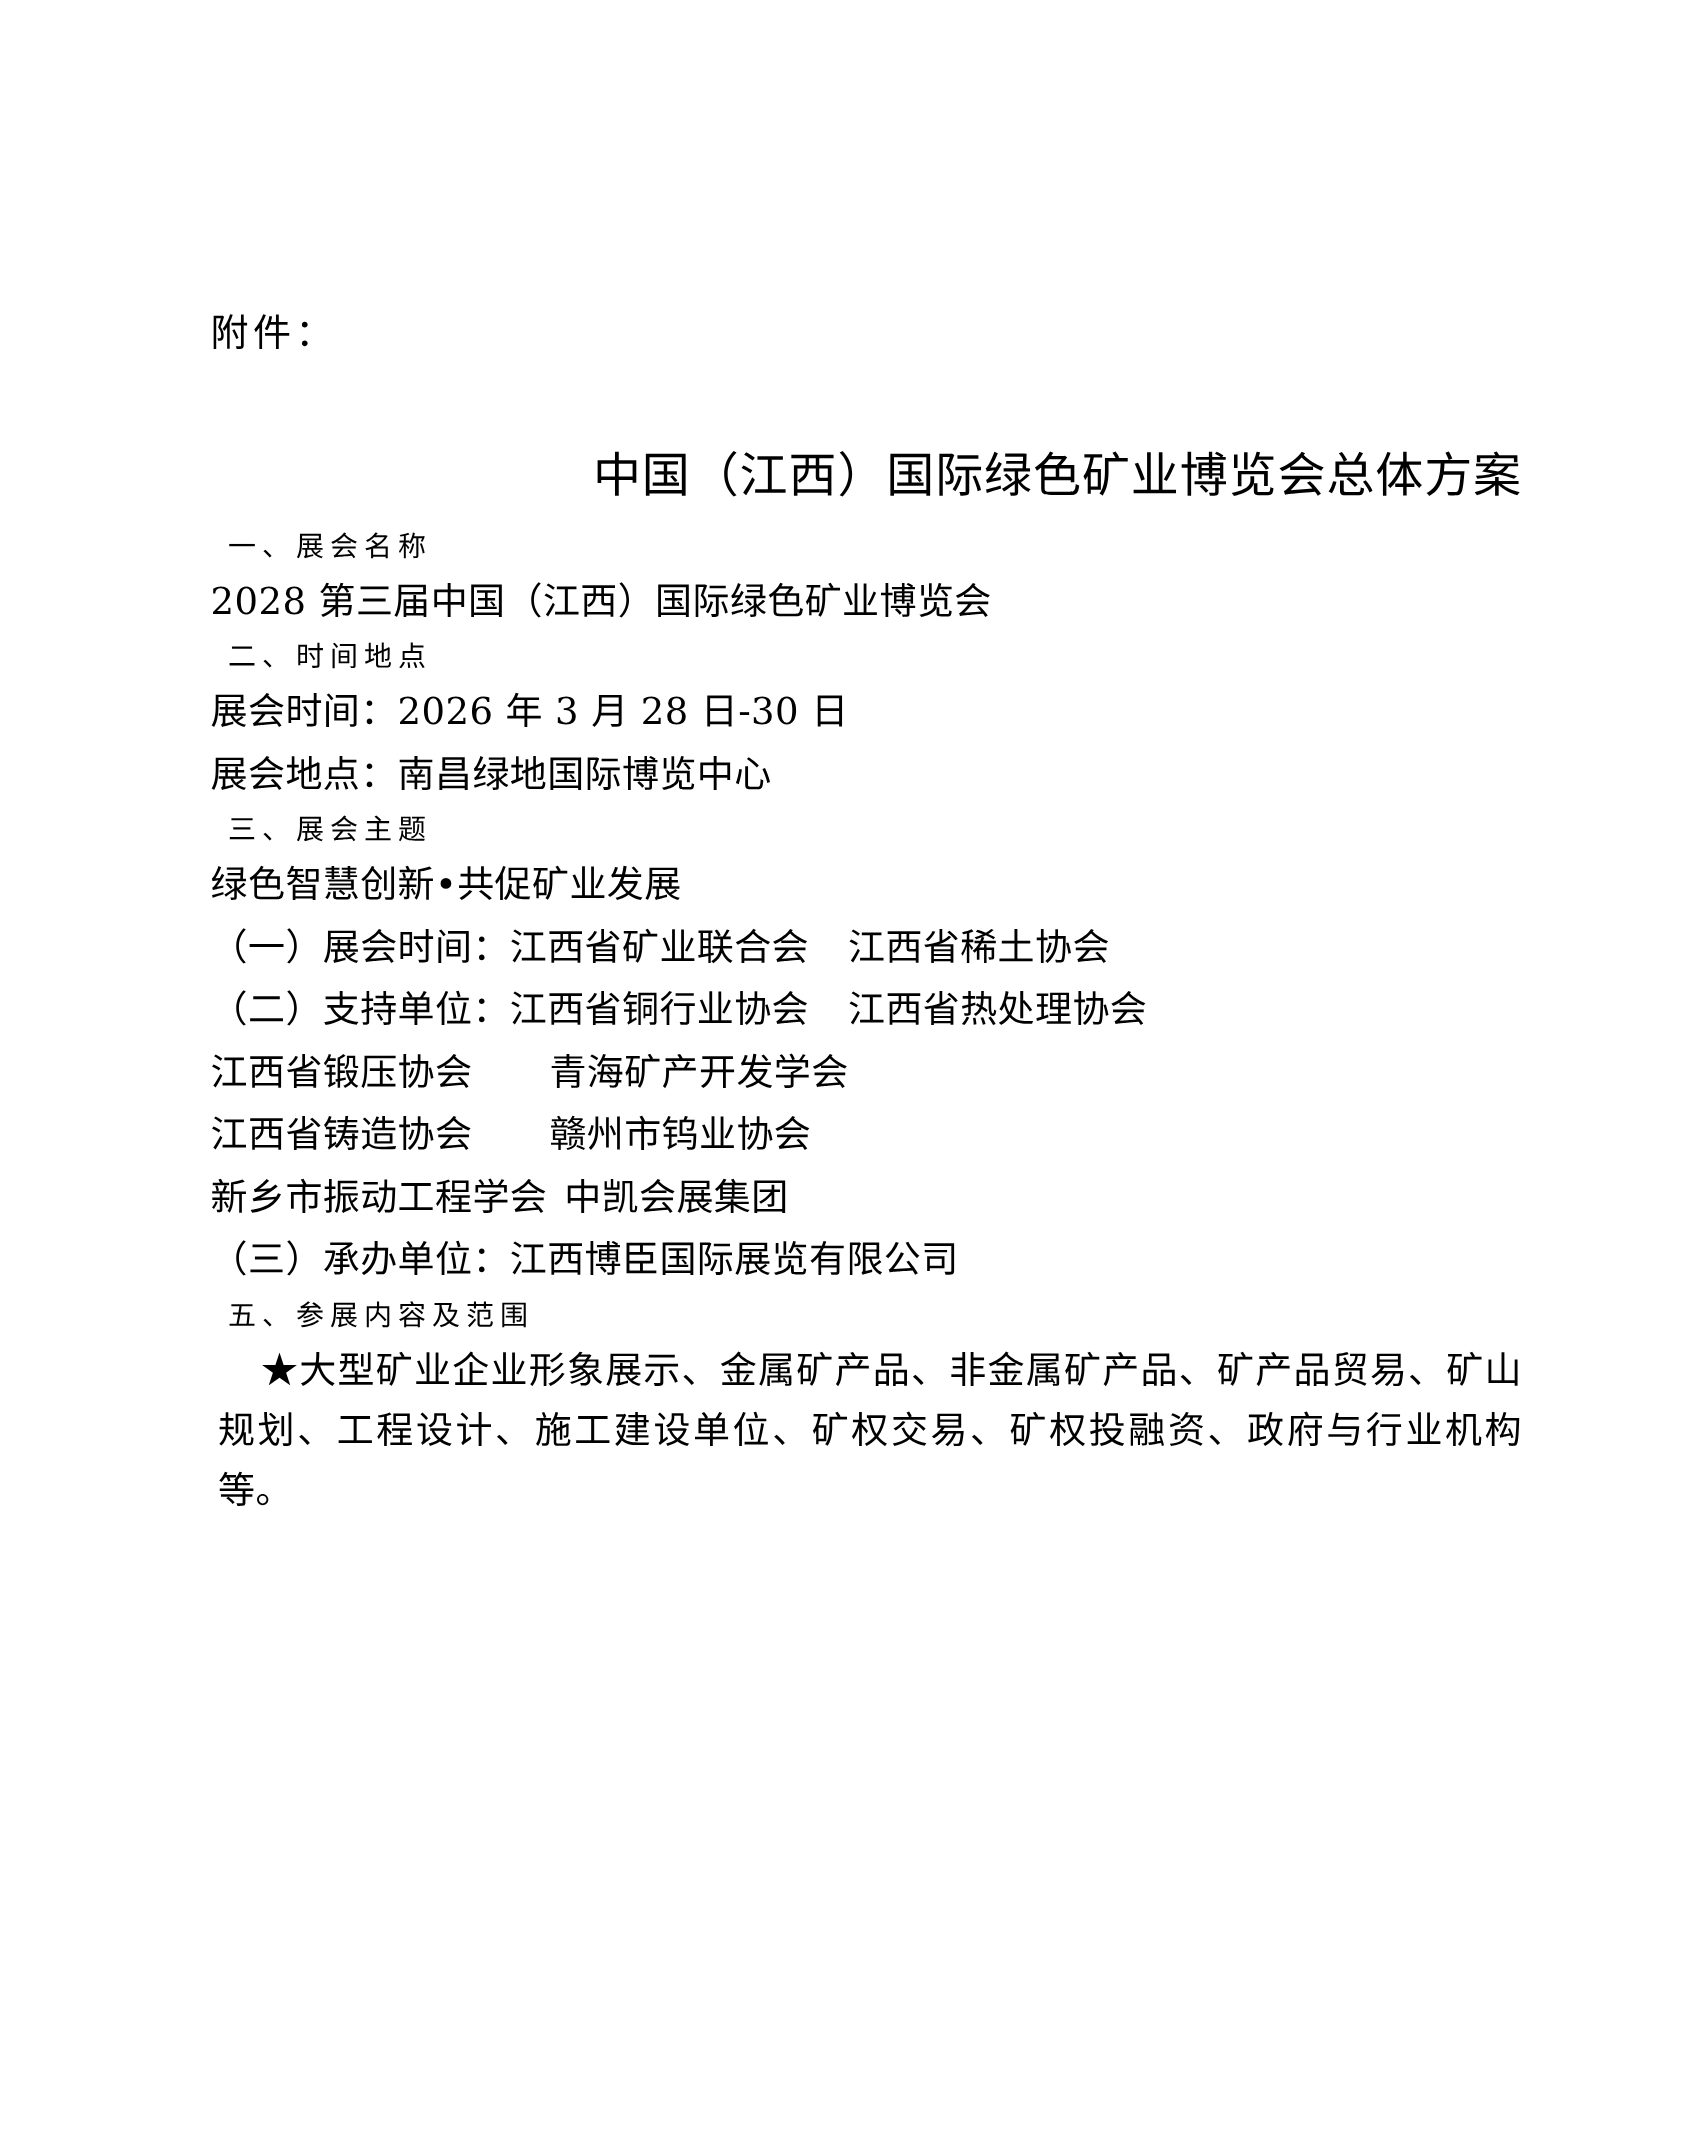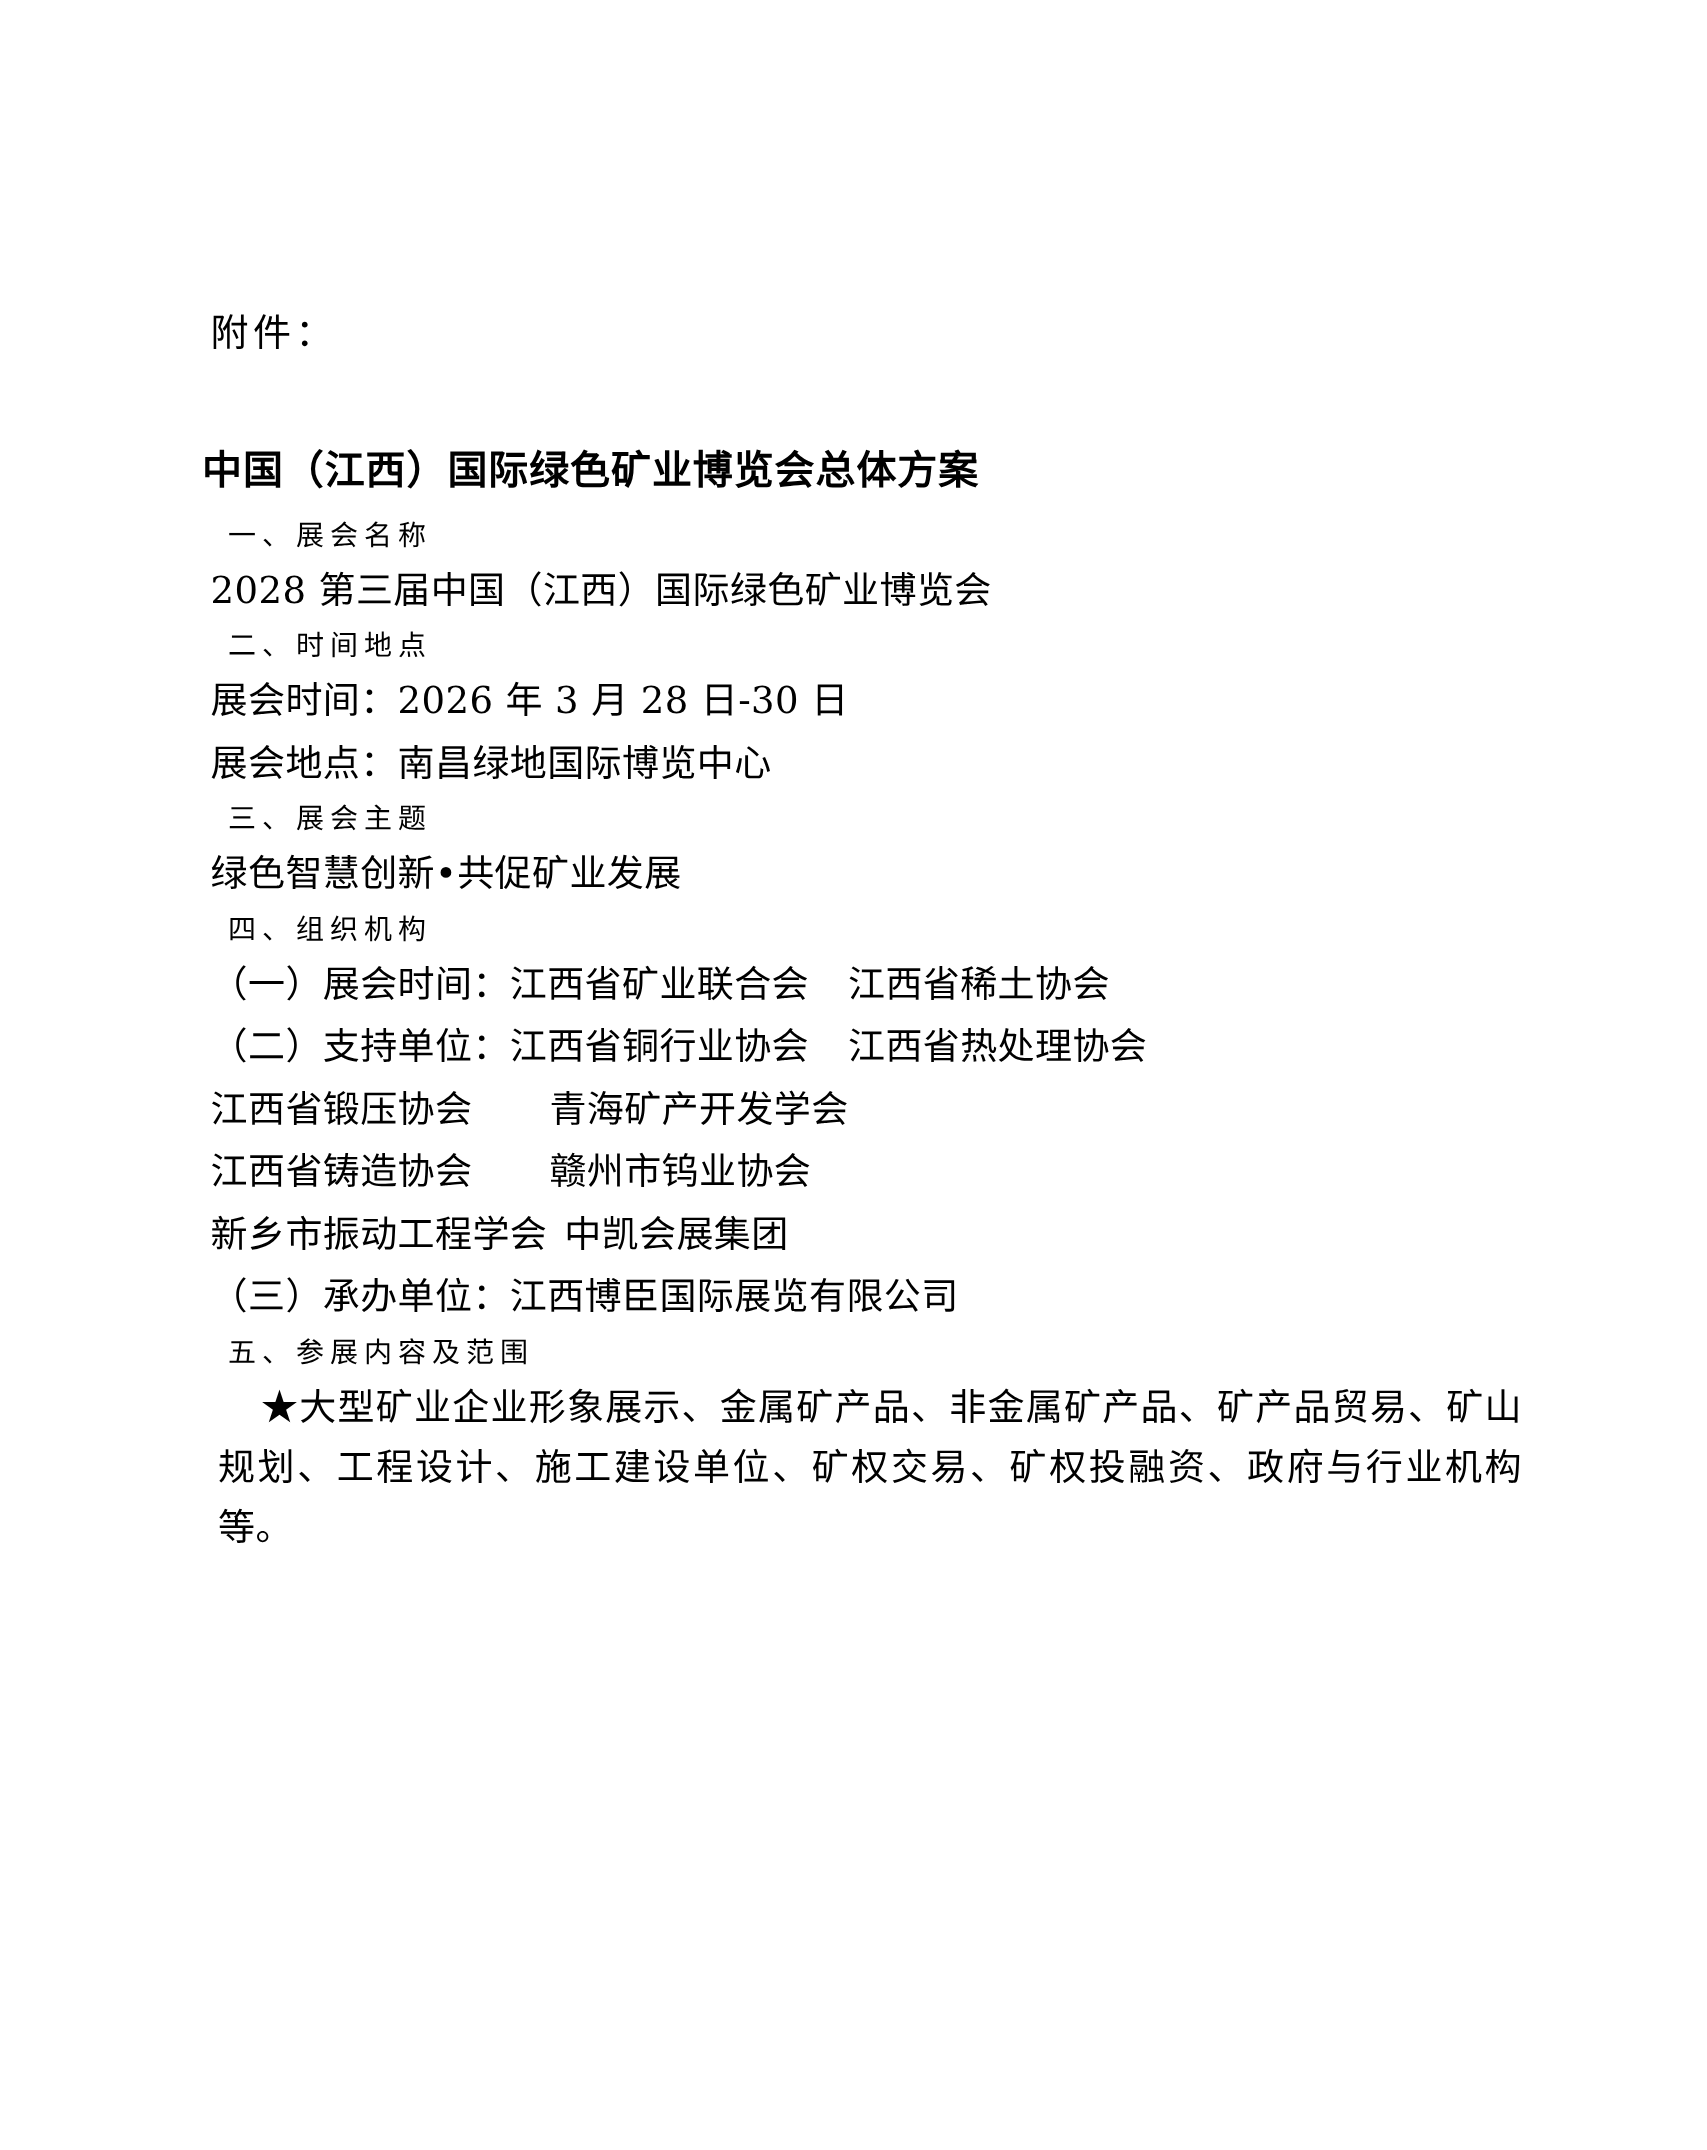--- a/index.html
+++ b/index.html
@@ -22,23 +22,23 @@
   .doc-body {
     font-size: 37px;
     line-height: 1.72;
   }
   .attachment-label {
     font-size: 38px;
     letter-spacing: 4.3px;
     margin: 0 0 77px 8.6px;
   }
   .doc-title {
-    font-size: 40px;
-    font-weight: bold;
-    text-align: left;
+    font-size: 48px;
+    font-weight: normal;
+    text-align: right;
     letter-spacing: 0.9px;
     margin: 0 0 15.5px 0;
     line-height: 1.35;
   }
   .section-heading {
     font-size: 28px;
     letter-spacing: 6px;
     margin: 0 0 2.6px 26px;
     line-height: 1.62;
   }
@@ -78,21 +78,20 @@
     <div class="section-heading">一、展会名称</div>
     <div class="para">2028 第三届中国（江西）国际绿色矿业博览会</div>
 
     <div class="section-heading">二、时间地点</div>
     <div class="para">展会时间：2026 年 3 月 28 日-30 日</div>
     <div class="para">展会地点：南昌绿地国际博览中心</div>
 
     <div class="section-heading">三、展会主题</div>
     <div class="para">绿色智慧创新•共促矿业发展</div>
 
-    <div class="section-heading">四、组织机构</div>
 
     <div class="org-line">
       <span>（一）展会时间：</span><span>江西省矿业联合会</span><span class="gap-wide"></span><span>江西省稀土协会</span>
     </div>
 
     <div class="org-line">
       <span>（二）支持单位：</span><span>江西省铜行业协会</span><span class="gap-wide"></span><span>江西省热处理协会</span>
     </div>
 
     <div class="org-line">

